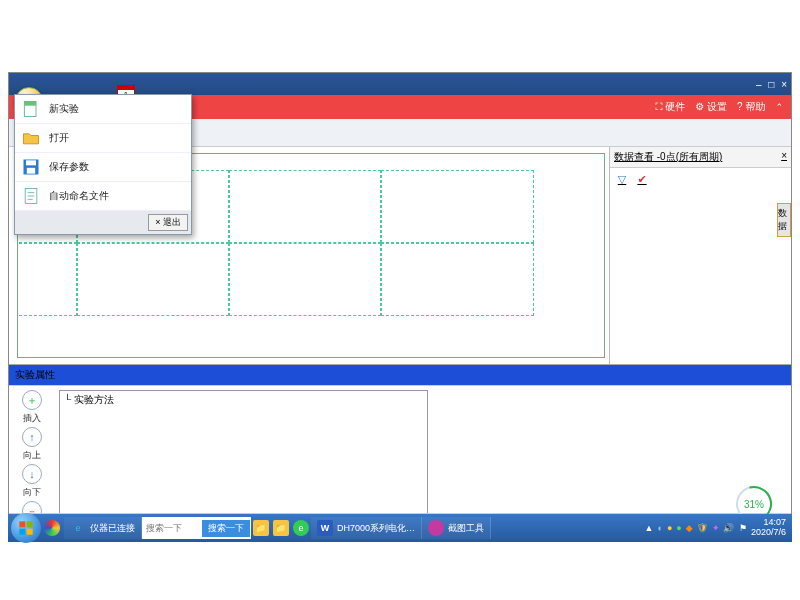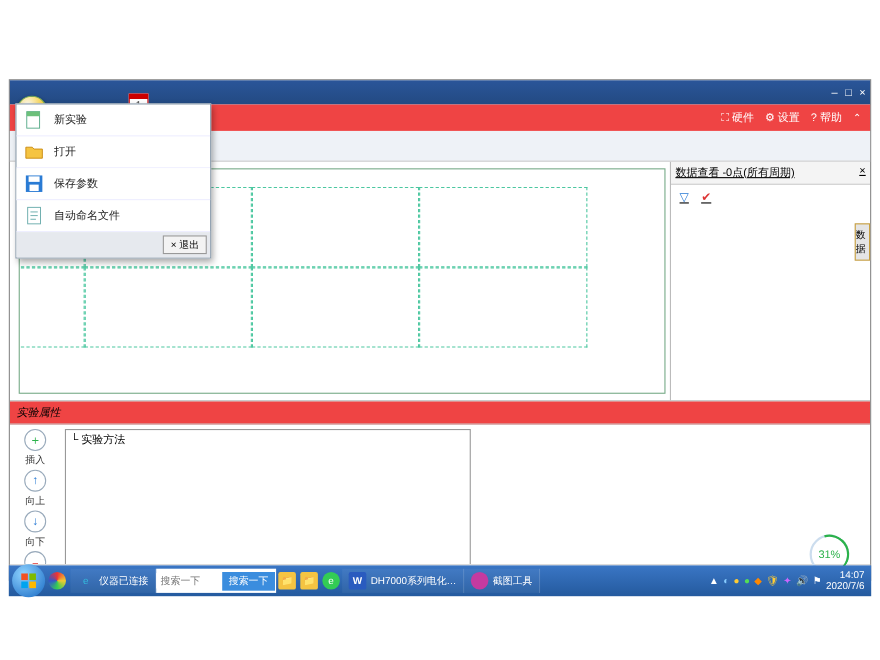--- a/index.html
+++ b/index.html
@@ -18,21 +18,21 @@
 .content { flex: 1; display: flex; flex-direction: column; overflow: hidden; }
 .upper { flex: 1; display: flex; border-bottom: 1px solid #aaa; text-decoration: underline; }
 .chart-area { flex: 1; border: 1px solid #7a8; margin: 6px 4px 6px 8px; background: #fff; position: relative; overflow: hidden; }
 .chart-area .grid-cell { border: 1px dashed #4cc7a0; position: absolute; }
 .data-panel { width: 182px; border-left: 1px solid #bbb; display: flex; flex-direction: column; }
 .data-panel-hdr { font-size: 10px; padding: 3px 4px; background: #f4f4f4; border-bottom: 1px solid #ccc; display: flex; justify-content: space-between; }
 .data-panel-tools { padding: 3px 4px; display: flex; gap: 4px; }
 .data-panel-tools span { width: 16px; height: 16px; display: inline-flex; align-items: center; justify-content: center; font-size: 11px; }
 .side-tab { position: absolute; right: 0; top: 130px; width: 14px; background: #e5e5e5; border: 1px solid #c9a040; font-size: 9px; padding: 3px 0; }
 .lower { height: 148px; display: flex; flex-direction: column; }
-.lower-hdr { font-size: 10px; padding: 3px 6px; background: #ef4444; border-bottom: 1px solid #ccc; font-style: italic; }
+.lower-hdr { font-size: 10px; padding: 3px 6px; background: #1d4ed8; border-bottom: 1px solid #ccc; }
 .lower-body { flex: 1; display: flex; }
 .op-col { width: 46px; display: flex; flex-direction: column; align-items: center; gap: 2px; padding-top: 4px; }
 .op-btn { width: 20px; height: 20px; border: 1px solid #9ab; border-radius: 50%; display: flex; align-items: center; justify-content: center; font-size: 11px; background: #fff; }
 .op-lbl { font-size: 9px; color: #333; }
 .tree-box { flex: 1; border: 1px solid #999; margin: 4px; padding: 2px 4px; font-size: 10px; background: #fff; }
 .tree-hdr { font-size: 10px; margin-bottom: 2px; }
 .status-bar { height: 14px; background: #fff; color: #0a8a0a; font-size: 10px; padding: 0 4px; border-top: 1px solid #ccc; }
 .file-menu { position: absolute; left: 14px; top: 94px; width: 178px; background: #fff; border: 1px solid #8899aa; box-shadow: 2px 3px 6px rgba(0,0,0,.35); z-index: 50; }
 .file-menu-item { display: flex; align-items: center; gap: 8px; padding: 4px 6px; font-size: 10px; color: #222; border-bottom: 1px solid #eef; }
 .file-menu-item.sel { background: #fff; }

